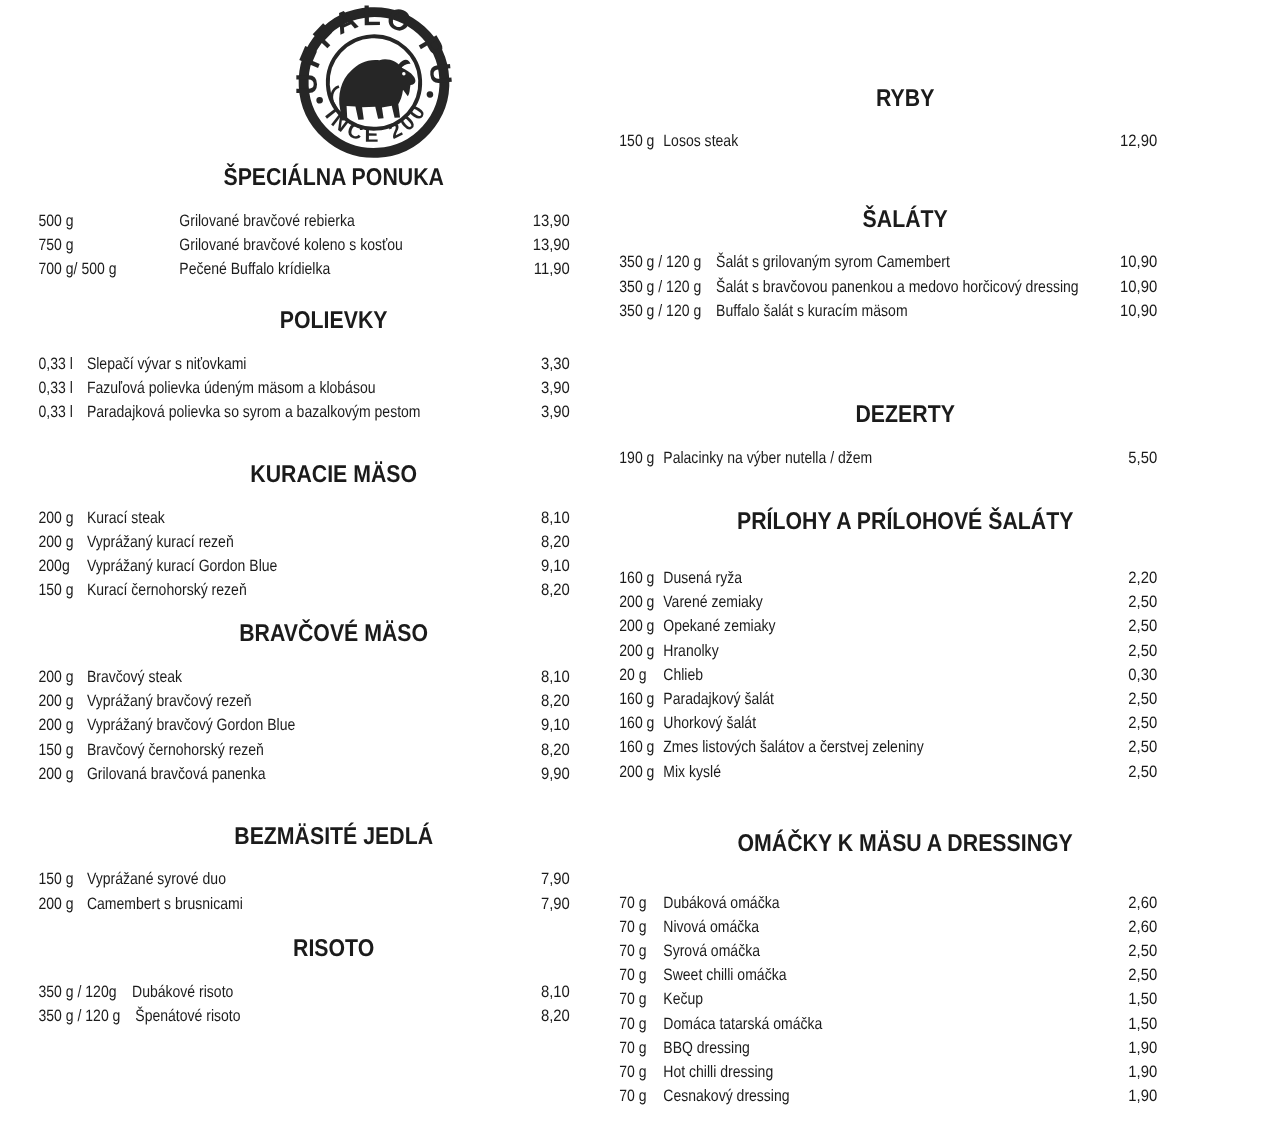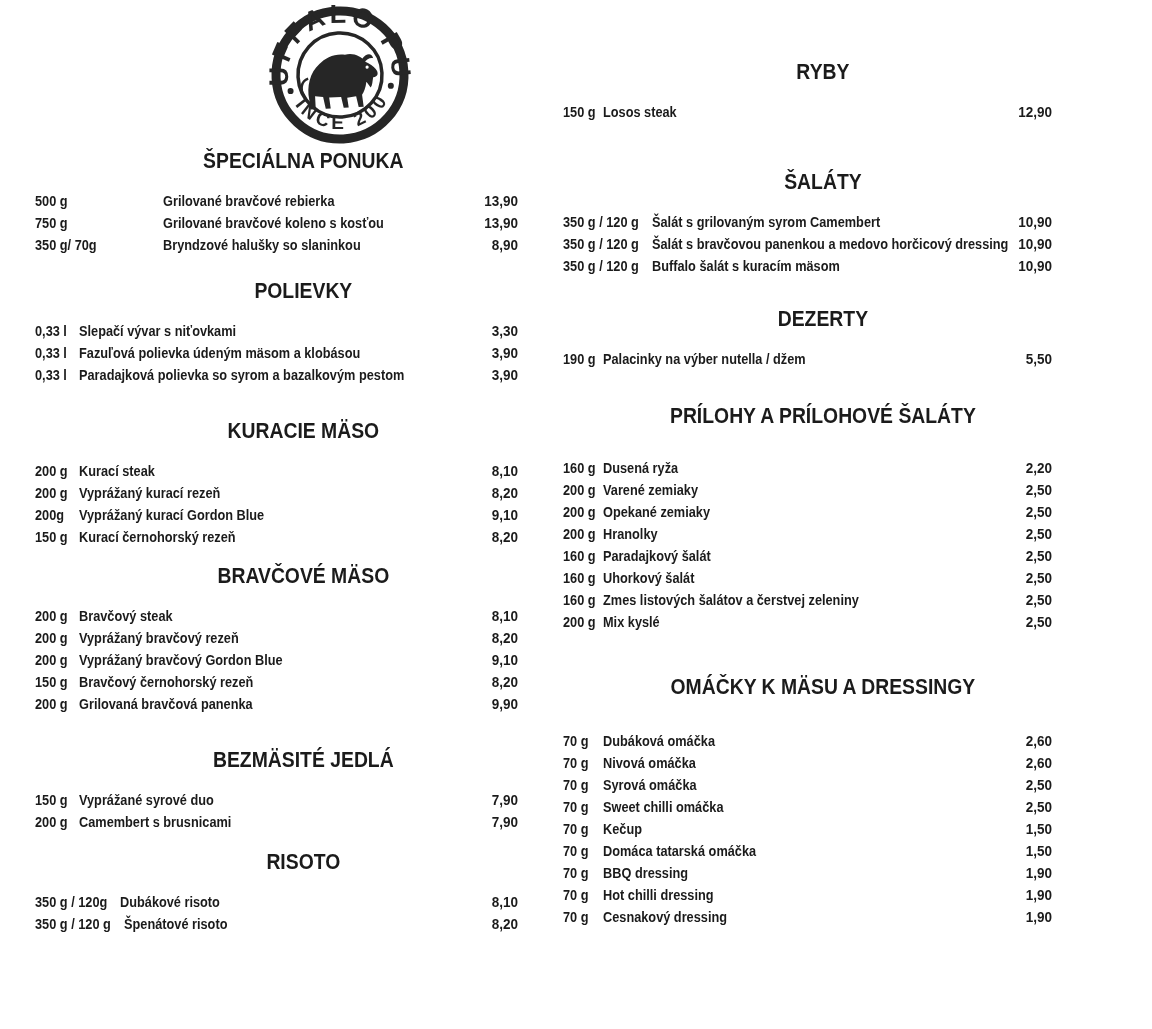--- a/index.html
+++ b/index.html
@@ -32,44 +32,44 @@
   }
   .col-left  .section-title { padding-left: 61px; }
   .col-right .section-title { padding-left: 35px; }
 
   .items { margin-top: 18px; }
   .row {
     display: flex;
     align-items: baseline;
     height: 22px;
     font-size: 15px;
-    font-weight: bold;
+    font-weight: normal;
     white-space: nowrap;
   }
   .item-size  { flex: 0 0 44px; transform: scaleX(0.85); transform-origin: 0 50%; }
   .item-name  { flex: 1 1 0; min-width: 0; transform: scaleX(0.85); transform-origin: 0 50%; }
   .item-price { flex: 0 0 58px; text-align: right; transform: scaleX(0.9); transform-origin: 100% 50%; }
 
   
   #column-0 .section:nth-of-type(1) .item-size { flex-basis: 128px; }
   #column-0 .section:nth-of-type(6) .item-size { flex-basis: 85px;  }
   #column-1 .item-size { flex-basis: 40px; }
   #column-1 .section:nth-of-type(2) .item-size { flex-basis: 80px; }
 
   
   #column-0 .section:nth-of-type(1) { margin-top: 3px; }
   #column-0 .section:nth-of-type(2) { margin-top: 20px; }
   #column-0 .section:nth-of-type(3) { margin-top: 30px; }
   #column-0 .section:nth-of-type(4) { margin-top: 13px; }
   #column-0 .section:nth-of-type(5) { margin-top: 30px; }
   #column-0 .section:nth-of-type(6) { margin-top: 14px; }
 
-  #column-1 .section:nth-of-type(1) { margin-top: 59px; }
+  #column-1 .section:nth-of-type(1) { margin-top: 76px; }
   #column-1 .section:nth-of-type(2) { margin-top: 44px; }
-  #column-1 .section:nth-of-type(3) { margin-top: 27px; }
+  #column-1 .section:nth-of-type(3) { margin-top: 68px; }
   #column-1 .section:nth-of-type(4) { margin-top: 31px; }
   #column-1 .section:nth-of-type(5) { margin-top: 39px; }
   #column-1 .section:nth-of-type(4) .items { margin-top: 30px; }
   #column-1 .section:nth-of-type(5) .items { margin-top: 32px; }
 
   
   .stamp-text-top { font-size: 27px; font-weight: bold; letter-spacing: 3px; }
   .stamp-text-bottom { font-size: 19px; font-weight: bold; letter-spacing: 4px; }
 </style>
 </head>
@@ -126,23 +126,23 @@
               <span class="item-size">500 g</span>
               <span class="item-name">Grilované bravčové rebierka</span>
               <span class="item-price">13,90</span>
             </div>
             <div class="row">
               <span class="item-size">750 g</span>
               <span class="item-name">Grilované bravčové koleno s kosťou</span>
               <span class="item-price">13,90</span>
             </div>
             <div class="row">
-              <span class="item-size">350 g/ 70g</span>
-              <span class="item-name">Bryndzové halušky so slaninkou</span>
-              <span class="item-price">8,90</span>
+              <span class="item-size">700 g/ 500 g</span>
+              <span class="item-name">Pečené Buffalo krídielka</span>
+              <span class="item-price">11,90</span>
             </div>
           </div>
         </div>
         <div class="section">
           <div class="section-title">POLIEVKY</div>
           <div class="items">
             <div class="row">
               <span class="item-size">0,33 l</span>
               <span class="item-name">Slepačí vývar s niťovkami</span>
               <span class="item-price">3,30</span>
@@ -306,20 +306,25 @@
               <span class="item-size">200 g</span>
               <span class="item-name">Opekané zemiaky</span>
               <span class="item-price">2,50</span>
             </div>
             <div class="row">
               <span class="item-size">200 g</span>
               <span class="item-name">Hranolky</span>
               <span class="item-price">2,50</span>
             </div>
             <div class="row">
+              <span class="item-size">20 g</span>
+              <span class="item-name">Chlieb</span>
+              <span class="item-price">0,30</span>
+            </div>
+            <div class="row">
               <span class="item-size">160 g</span>
               <span class="item-name">Paradajkový šalát</span>
               <span class="item-price">2,50</span>
             </div>
             <div class="row">
               <span class="item-size">160 g</span>
               <span class="item-name">Uhorkový šalát</span>
               <span class="item-price">2,50</span>
             </div>
             <div class="row">

